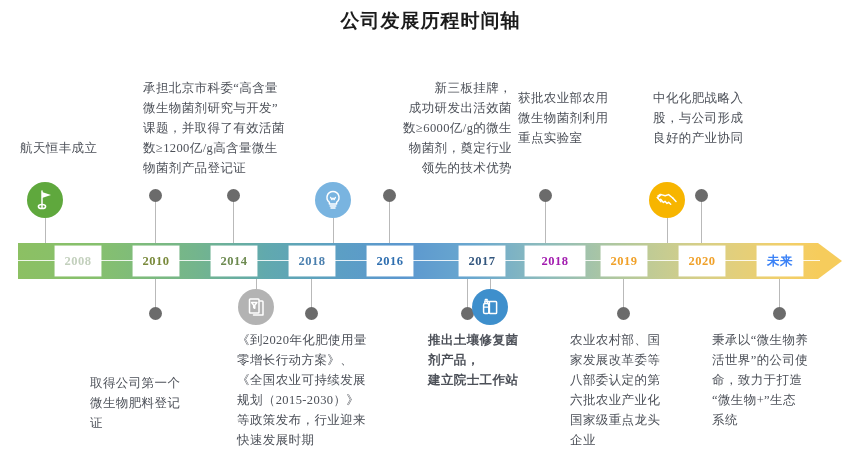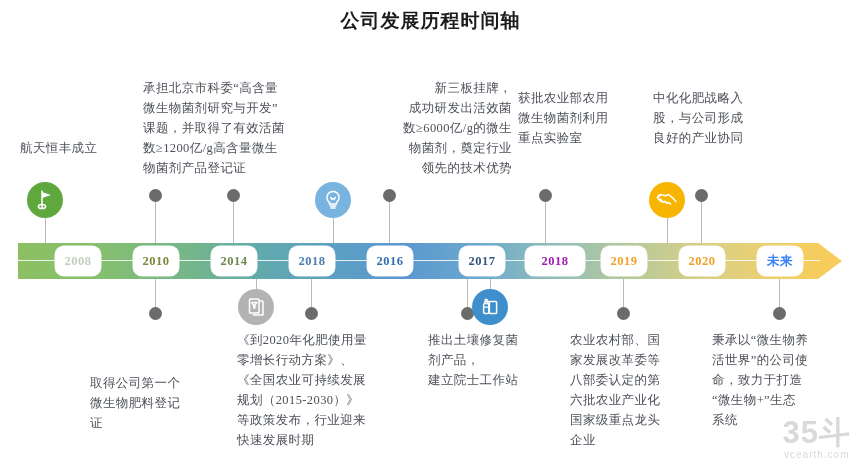--- a/index.html
+++ b/index.html
@@ -80,21 +80,20 @@
     top: 246px;
     height: 30px;
     line-height: 30px;
     background: #ffffff;
     text-align: center;
     font-size: 12.5px;
     font-weight: bold;
     font-family: "Liberation Serif", "DejaVu Serif", serif;
     letter-spacing: 0.5px;
     box-shadow: 0 0 0 0.5px rgba(255,255,255,0.9);
-    border-radius: 9px;
   }
 
   
   .stem {
     position: absolute;
     width: 1px;
     background: #b9b9b9;
   }
   .dot {
     position: absolute;
@@ -269,34 +268,30 @@
   <div id="notes-below-layer">
       <div class="note below" style="left: 90px; top: 330px; width: 130px; margin-top: 43px;">取得公司第一个
 微生物肥料登记
 证</div>
       <div class="note below" style="left: 237px; top: 330px; width: 180px;">《到2020年化肥使用量
 零增长行动方案》、
 《全国农业可持续发展
 规划（2015-2030）》
 等政策发布，行业迎来
 快速发展时期</div>
-      <div class="note below" style="left: 428px; top: 330px; width: 140px;">推出土壤修复菌
+      <div class="note below" style="left: 428px; top: 330px; width: 140px; font-weight: bold;">推出土壤修复菌
 剂产品，
 建立院士工作站</div>
       <div class="note below" style="left: 570px; top: 330px; width: 135px;">农业农村部、国
 家发展改革委等
 八部委认定的第
 六批农业产业化
 国家级重点龙头
 企业</div>
       <div class="note below" style="left: 712px; top: 330px; width: 145px;">秉承以“微生物养
 活世界”的公司使
 命，致力于打造
 “微生物+”生态
 系统</div>
     </div>
 
-  <div class="watermark">
-    <div class="wm-logo">35斗</div>
-    <div class="wm-url">vcearth.com</div>
-  </div>
 
 </div>
 
 </body></html>

